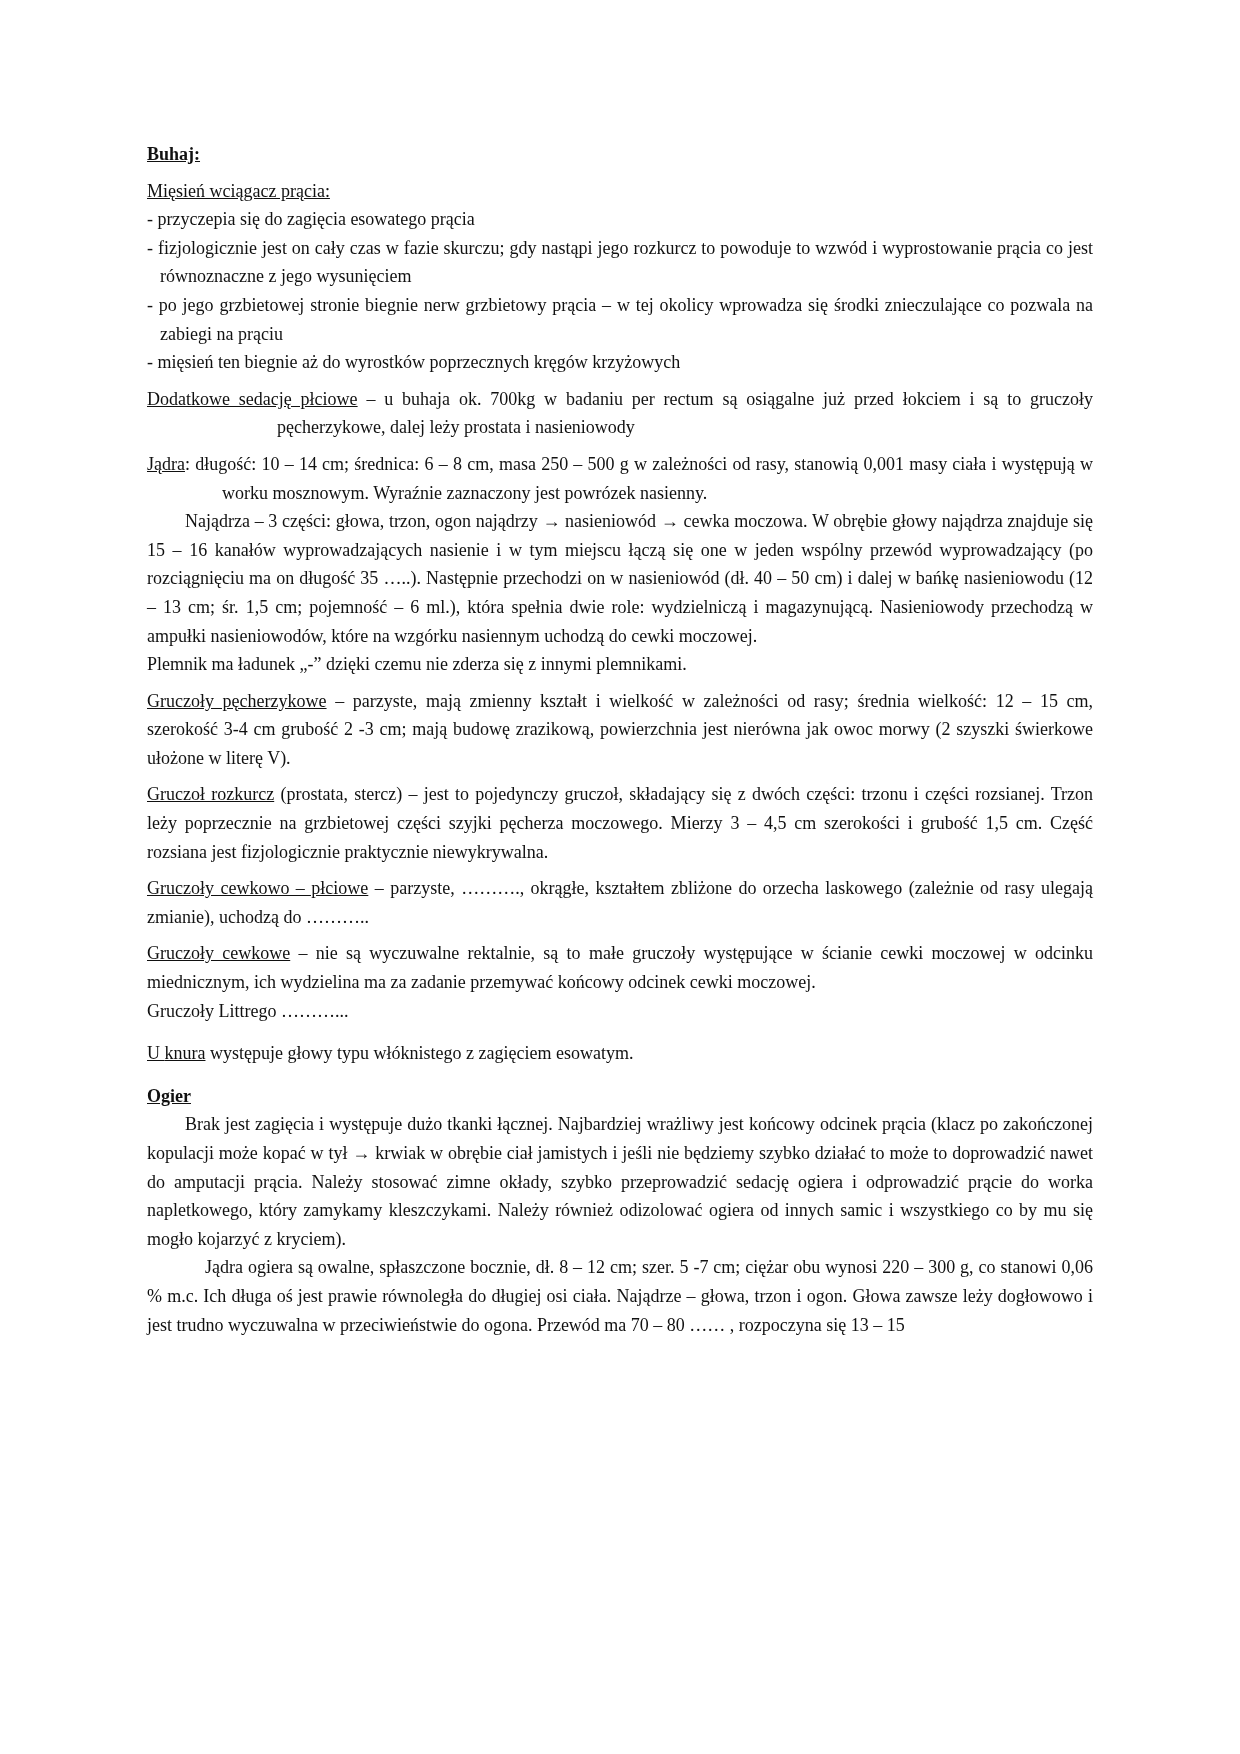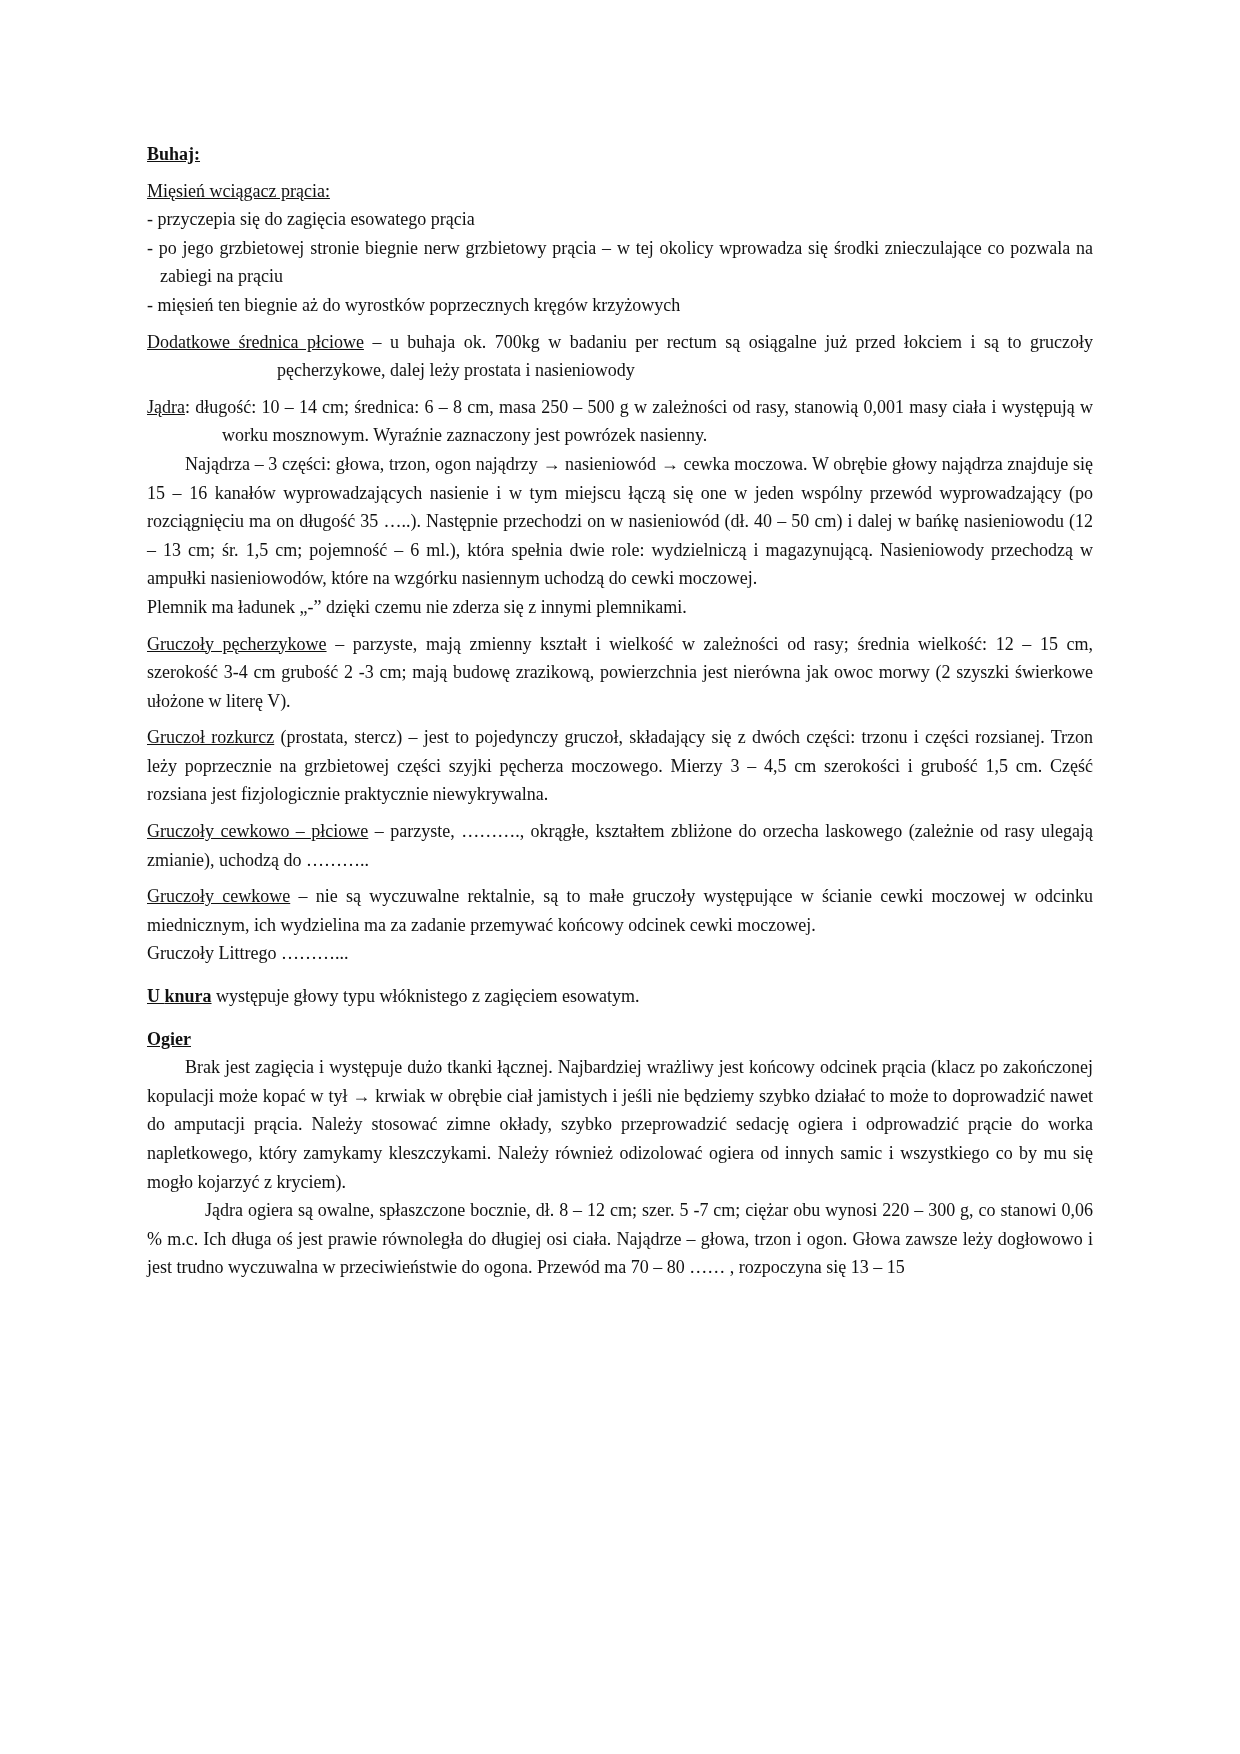--- a/index.html
+++ b/index.html
@@ -3,43 +3,44 @@
 <meta charset="utf-8">
 <style>
   html, body { margin: 0; padding: 0; background: #ffffff; }
   body { width: 1240px; height: 1754px; position: relative; overflow: hidden; }
   .page {
     position: absolute; left: 147px; top: 140px; width: 946px;
     font-family: "Liberation Serif", "DejaVu Serif", serif;
     font-size: 18px; line-height: 28.6px; color: #111111;
   }
   .u { text-decoration: underline; }
-  .b { font-weight: bold; }
+  .b { font-weight: normal; }
   .heading { font-weight: bold; text-decoration: underline; display: block; }
   p { margin: 0; text-align: justify; }
   .gap { margin-top: 8px; }
   .gap-lg { margin-top: 14px; }
   .bullet { padding-left: 13px; text-indent: -13px; text-align: justify; }
   .hang { padding-left: 130px; text-indent: -130px; }
   .hang2 { padding-left: 75px; text-indent: -75px; }
   .indent { text-indent: 38px; }
   .indent2 { text-indent: 58px; }
 </style>
 </head>
 <body>
 
 <div class="page">
 
   <span class="heading">Buhaj:</span>
   <p class="gap"><span class="u">Mięsień wciągacz prącia:</span></p>
   <p class="bullet">- przyczepia się do zagięcia esowatego prącia</p>
+  <p class="bullet">- fizjologicznie jest on cały czas w fazie skurczu; gdy nastąpi jego rozkurcz to powoduje to wzwód i wyprostowanie prącia co jest równoznaczne z jego wysunięciem</p>
   <p class="bullet">- po jego grzbietowej stronie biegnie nerw grzbietowy prącia – w tej okolicy wprowadza się środki znieczulające co pozwala na zabiegi na prąciu</p>
   <p class="bullet">- mięsień ten biegnie aż do wyrostków poprzecznych kręgów krzyżowych</p>
 
-  <p class="gap hang"><span class="u">Dodatkowe średnica płciowe</span><span> – u buhaja ok. 700kg w badaniu per rectum są osiągalne już przed łokciem i są to gruczoły pęcherzykowe, dalej leży prostata i nasieniowody</span></p>
+  <p class="gap hang"><span class="u">Dodatkowe sedację płciowe</span><span> – u buhaja ok. 700kg w badaniu per rectum są osiągalne już przed łokciem i są to gruczoły pęcherzykowe, dalej leży prostata i nasieniowody</span></p>
 
   <p class="gap hang2"><span class="u">Jądra</span><span>: długość: 10 – 14 cm; średnica: 6 – 8 cm, masa 250 – 500 g w zależności od rasy, stanowią 0,001 masy ciała i występują w worku mosznowym. Wyraźnie zaznaczony jest powrózek nasienny.</span></p>
   <p class="indent">Najądrza – 3 części: głowa, trzon, ogon najądrzy → nasieniowód → cewka moczowa. W obrębie głowy najądrza znajduje się 15 – 16 kanałów wyprowadzających nasienie i w tym miejscu łączą się one w jeden wspólny przewód wyprowadzający (po rozciągnięciu ma on długość 35 …..). Następnie przechodzi on w nasieniowód (dł. 40 – 50 cm) i dalej w bańkę nasieniowodu (12 – 13 cm; śr. 1,5 cm; pojemność – 6 ml.), która spełnia dwie role: wydzielniczą i magazynującą. Nasieniowody przechodzą w ampułki nasieniowodów, które na wzgórku nasiennym uchodzą do cewki moczowej.</p>
   <p>Plemnik ma ładunek „-” dzięki czemu nie zderza się z innymi plemnikami.</p>
 
   <p class="gap"><span class="u">Gruczoły pęcherzykowe</span><span> – parzyste, mają zmienny kształt i wielkość w zależności od rasy; średnia wielkość: 12 – 15 cm, szerokość 3-4 cm grubość 2 -3 cm; mają budowę zrazikową, powierzchnia jest nierówna jak owoc morwy (2 szyszki świerkowe ułożone w literę V).</span></p>
 
   <p class="gap"><span class="u">Gruczoł rozkurcz</span><span> (prostata, stercz) – jest to pojedynczy gruczoł, składający się z dwóch części: trzonu i części rozsianej. Trzon leży poprzecznie na grzbietowej części szyjki pęcherza moczowego. Mierzy 3 – 4,5 cm szerokości i grubość 1,5 cm. Część rozsiana jest fizjologicznie praktycznie niewykrywalna.</span></p>
 
   <p class="gap"><span class="u">Gruczoły cewkowo – płciowe</span><span> – parzyste, ………., okrągłe, kształtem zbliżone do orzecha laskowego (zależnie od rasy ulegają zmianie), uchodzą do ………..</span></p>

